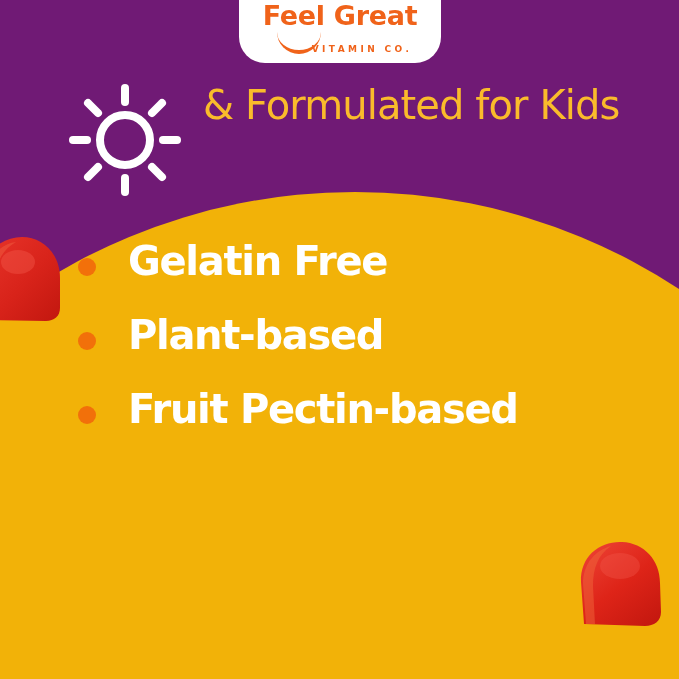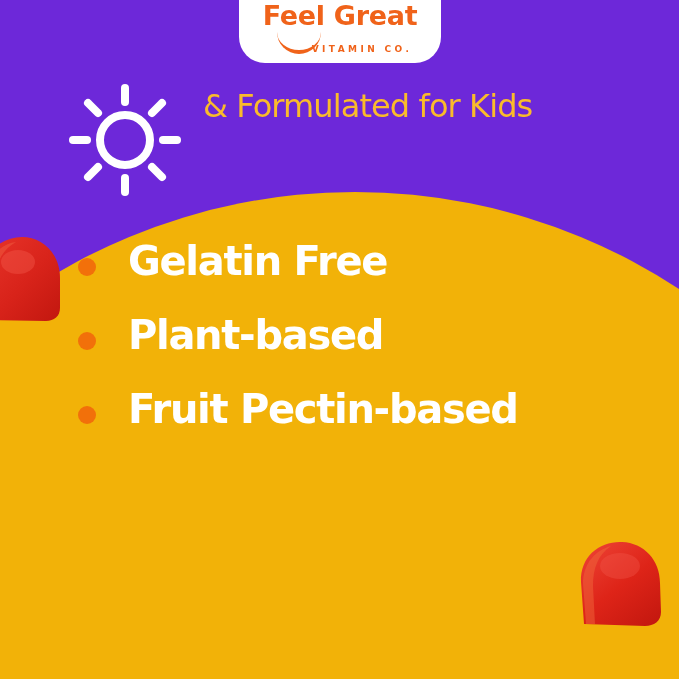--- a/index.html
+++ b/index.html
@@ -10,21 +10,21 @@
   }
   body {
     font-family: "Liberation Sans", sans-serif;
   }
 
   .ad-card {
     position: relative;
     width: 679px;
     height: 679px;
     overflow: hidden;
-    background: #6d28d9;
+    background: #701a75;
   }
 
   
   .yellow-disc {
     position: absolute;
     left: -235px;
     top: 192px;
     width: 1180px;
     height: 1180px;
     border-radius: 50%;
@@ -91,26 +91,26 @@
     font-family: "DejaVu Sans", sans-serif;
     font-size: 47px;
     font-weight: bold;
     color: #FFFFFF;
     line-height: 1.08;
     letter-spacing: -1.2px;
     white-space: nowrap;
   }
   .headline-sub {
     font-family: "DejaVu Sans", sans-serif;
-    font-size: 32px;
+    font-size: 40px;
     font-weight: normal;
     color: #FABB2B;
     line-height: 1.12;
     letter-spacing: -0.9px;
-    margin-top: 6px;
+    margin-top: 0;
     white-space: nowrap;
   }
 
   
   .benefits-list {
     position: absolute;
     left: 78px;
     top: 240px;
     width: 560px;
     list-style: none;

